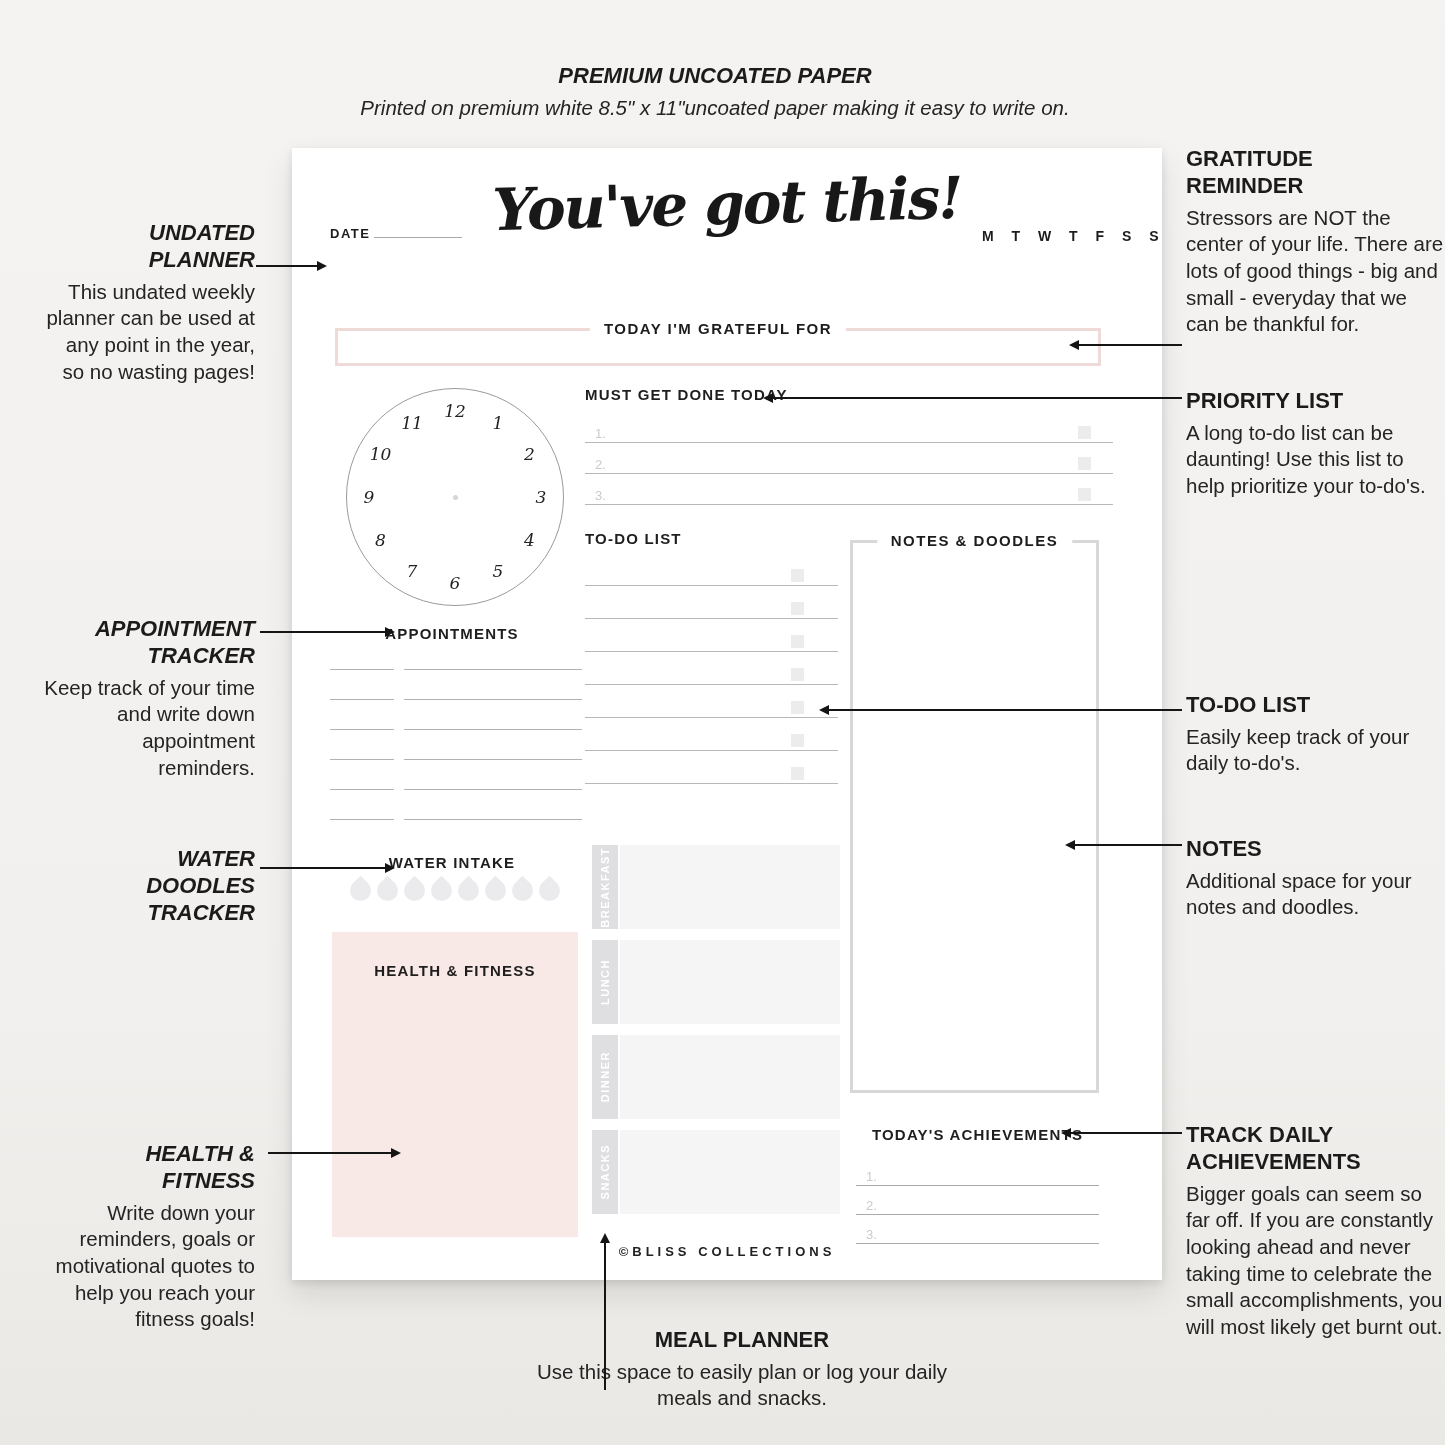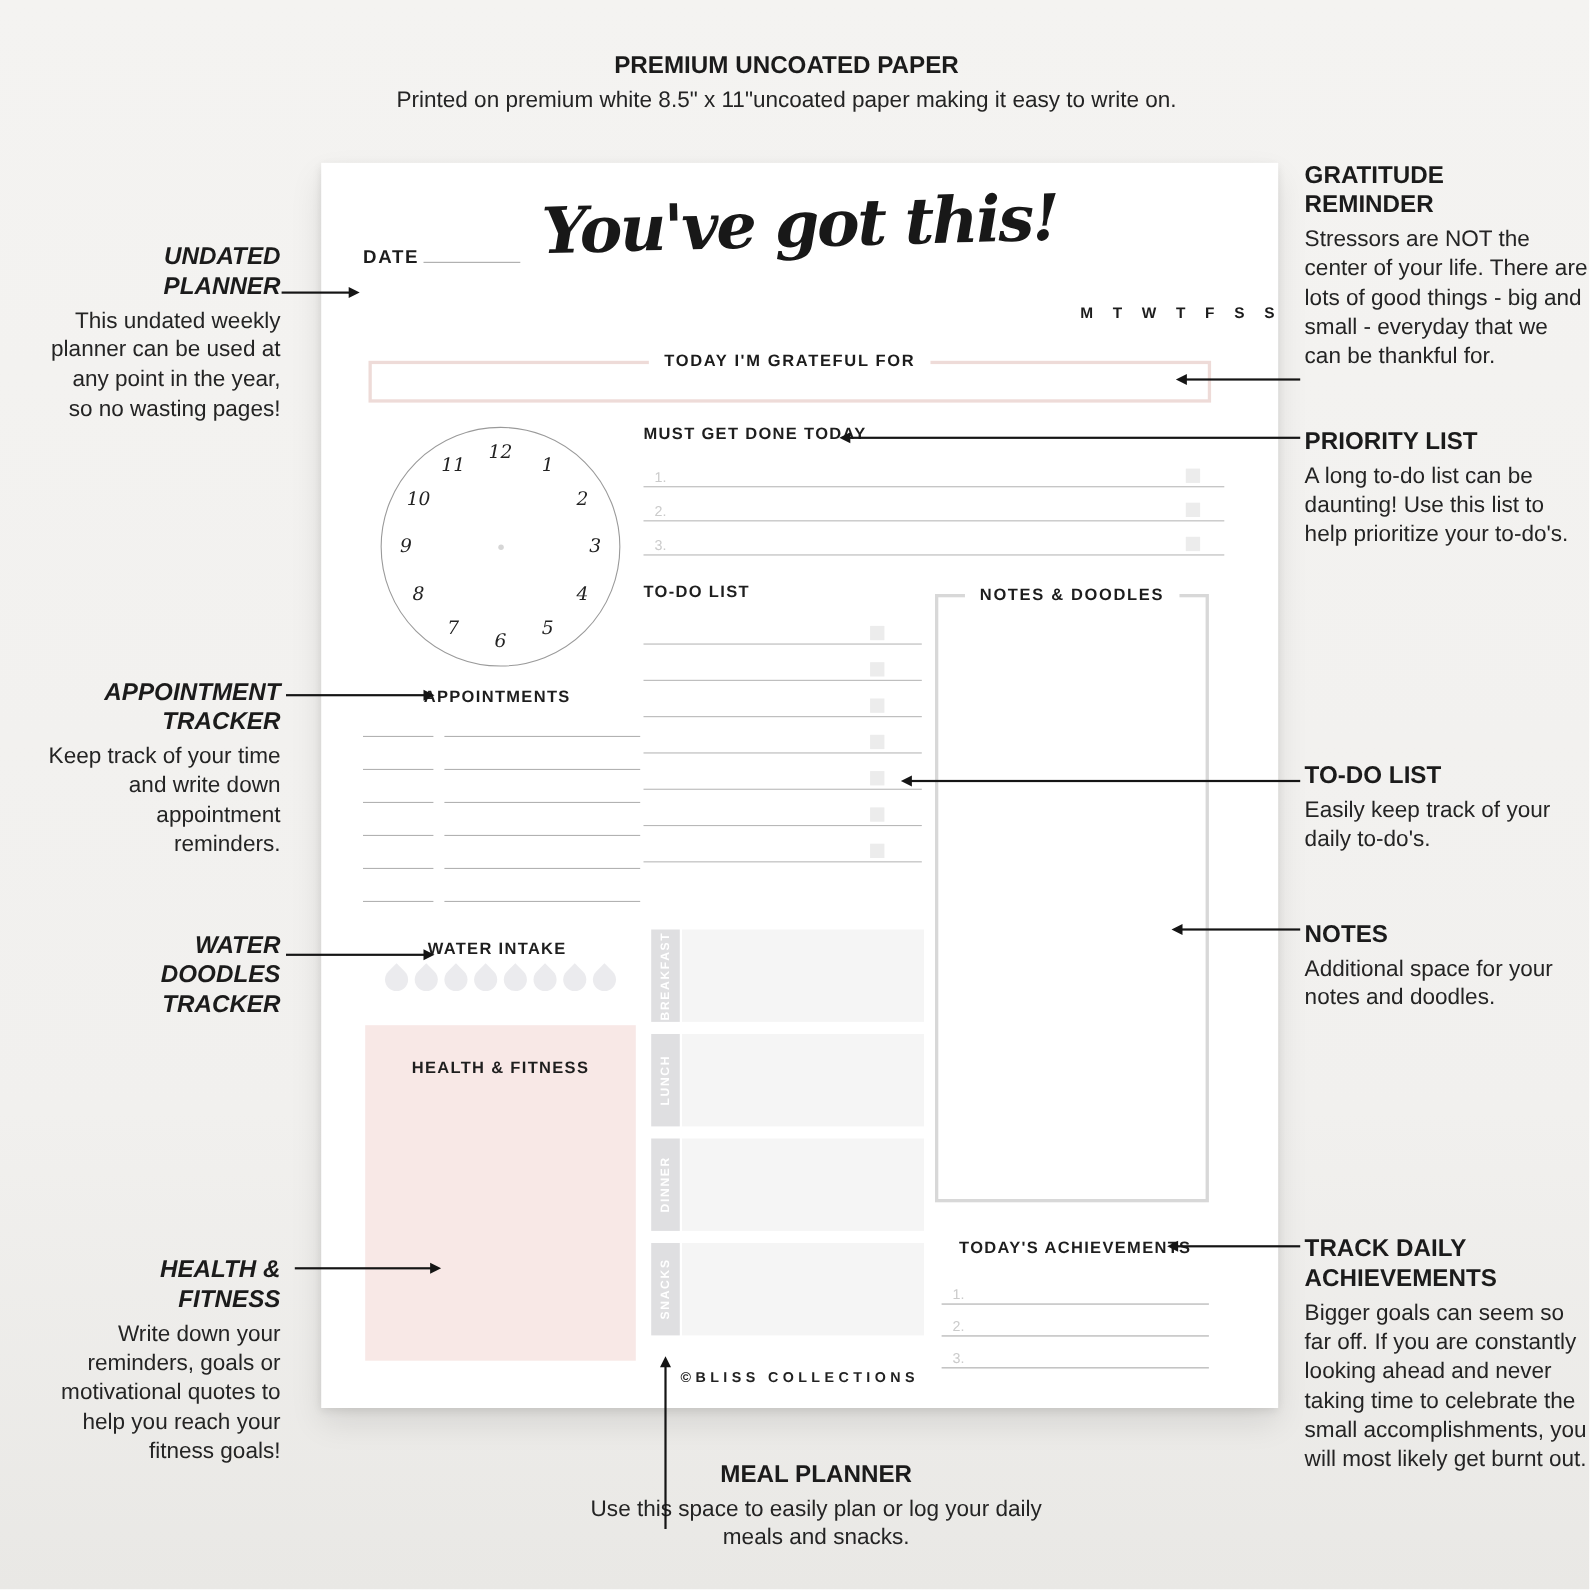--- a/index.html
+++ b/index.html
@@ -11,21 +11,21 @@
   *{margin:0;padding:0;box-sizing:border-box;}
   html,body{width:1445px;height:1445px;}
   body{font-family:"Liberation Sans",sans-serif;color:var(--ink);}
   .page{position:relative;width:1445px;height:1445px;overflow:hidden;
     background:linear-gradient(180deg,#f4f3f1 0%,var(--page-bg) 70%,#e9e8e5 100%);}
 
   
   .c-title{font-weight:bold;font-size:22px;line-height:1.22;color:#1b1b1b;}
   .c-body{font-size:20.5px;line-height:1.3;color:#242424;margin-top:5px;}
   .callout{position:absolute;}
-  .top-callout{left:360px;top:46px;width:710px;text-align:center;}
+  .top-callout{left:360px;top:63px;width:710px;text-align:center;font-style:italic;}
   .bottom-callout{left:512px;top:1306px;width:460px;text-align:center;margin-top:21px;}
   .left-callout{text-align:right;}
   .left-callout .c-title{margin-left:auto;font-style:italic;}
   .lc-undated{left:40px;top:220px;width:215px;}
   .lc-appt{left:40px;top:616px;width:215px;}
   .lc-water{left:40px;top:846px;width:215px;}
   .lc-health{left:25px;top:1141px;width:230px;}
   .right-callout{left:1186px;width:258px;}
   .rc-gratitude{top:146px;}
   .rc-priority{top:388px;}
@@ -35,27 +35,27 @@
   .tw140{max-width:140px;} .tw175{max-width:175px;} .tw185{max-width:185px;}
   .tw130{max-width:130px;} .tw170{max-width:170px;} .tw215{max-width:215px;}
 
   
   .sheet{position:absolute;left:292px;top:148px;width:870px;height:1132px;background:var(--paper);
     box-shadow:0 3px 8px rgba(0,0,0,.10),0 14px 28px rgba(0,0,0,.10);}
   .p-head{font-size:15px;font-weight:bold;letter-spacing:1.2px;color:#1e1e1e;white-space:nowrap;}
   .center{text-align:center;}
 
   .date-row{position:absolute;left:38px;top:76px;}
-  .date-label{font-size:17px;font-weight:bold;letter-spacing:1.5px;}
+  .date-label{font-size:13px;font-weight:bold;letter-spacing:1.5px;}
   .date-line{display:inline-block;width:88px;height:14px;border-bottom:1.5px solid #a9a9a9;margin-left:4px;}
 
   .sheet-title{position:absolute;left:190px;top:22px;width:490px;text-align:center;
     font-family:"DejaVu Serif",serif;font-style:italic;font-weight:bold;font-size:58px;
     letter-spacing:-2px;color:#181818;transform:rotate(-1.5deg);}
-  .weekdays{position:absolute;left:690px;top:80px;font-size:14px;font-weight:bold;letter-spacing:7px;white-space:nowrap;margin-top:48px;}
+  .weekdays{position:absolute;left:690px;top:80px;font-size:14px;font-weight:bold;letter-spacing:7px;white-space:nowrap;}
 
   .grateful{position:absolute;left:43px;top:180px;width:766px;height:38px;border:3px solid var(--accent-pink);background:#fff;}
   .legend{position:absolute;top:-11px;left:50%;transform:translateX(-50%);background:#fff;
     padding:0 14px;font-weight:bold;font-size:15px;letter-spacing:1.5px;white-space:nowrap;}
 
   .clock{position:absolute;left:54px;top:240px;width:218px;height:218px;border:1.5px solid #9a9a9a;border-radius:50%;}
   .clock-dot{position:absolute;left:50%;top:50%;width:5px;height:5px;margin:-2.5px;background:#d6d6d6;border-radius:50%;}
   .clock-num{position:absolute;transform:translate(-50%,-50%);font-family:"DejaVu Serif",serif;
     font-style:italic;font-size:17px;color:#232323;}
 

